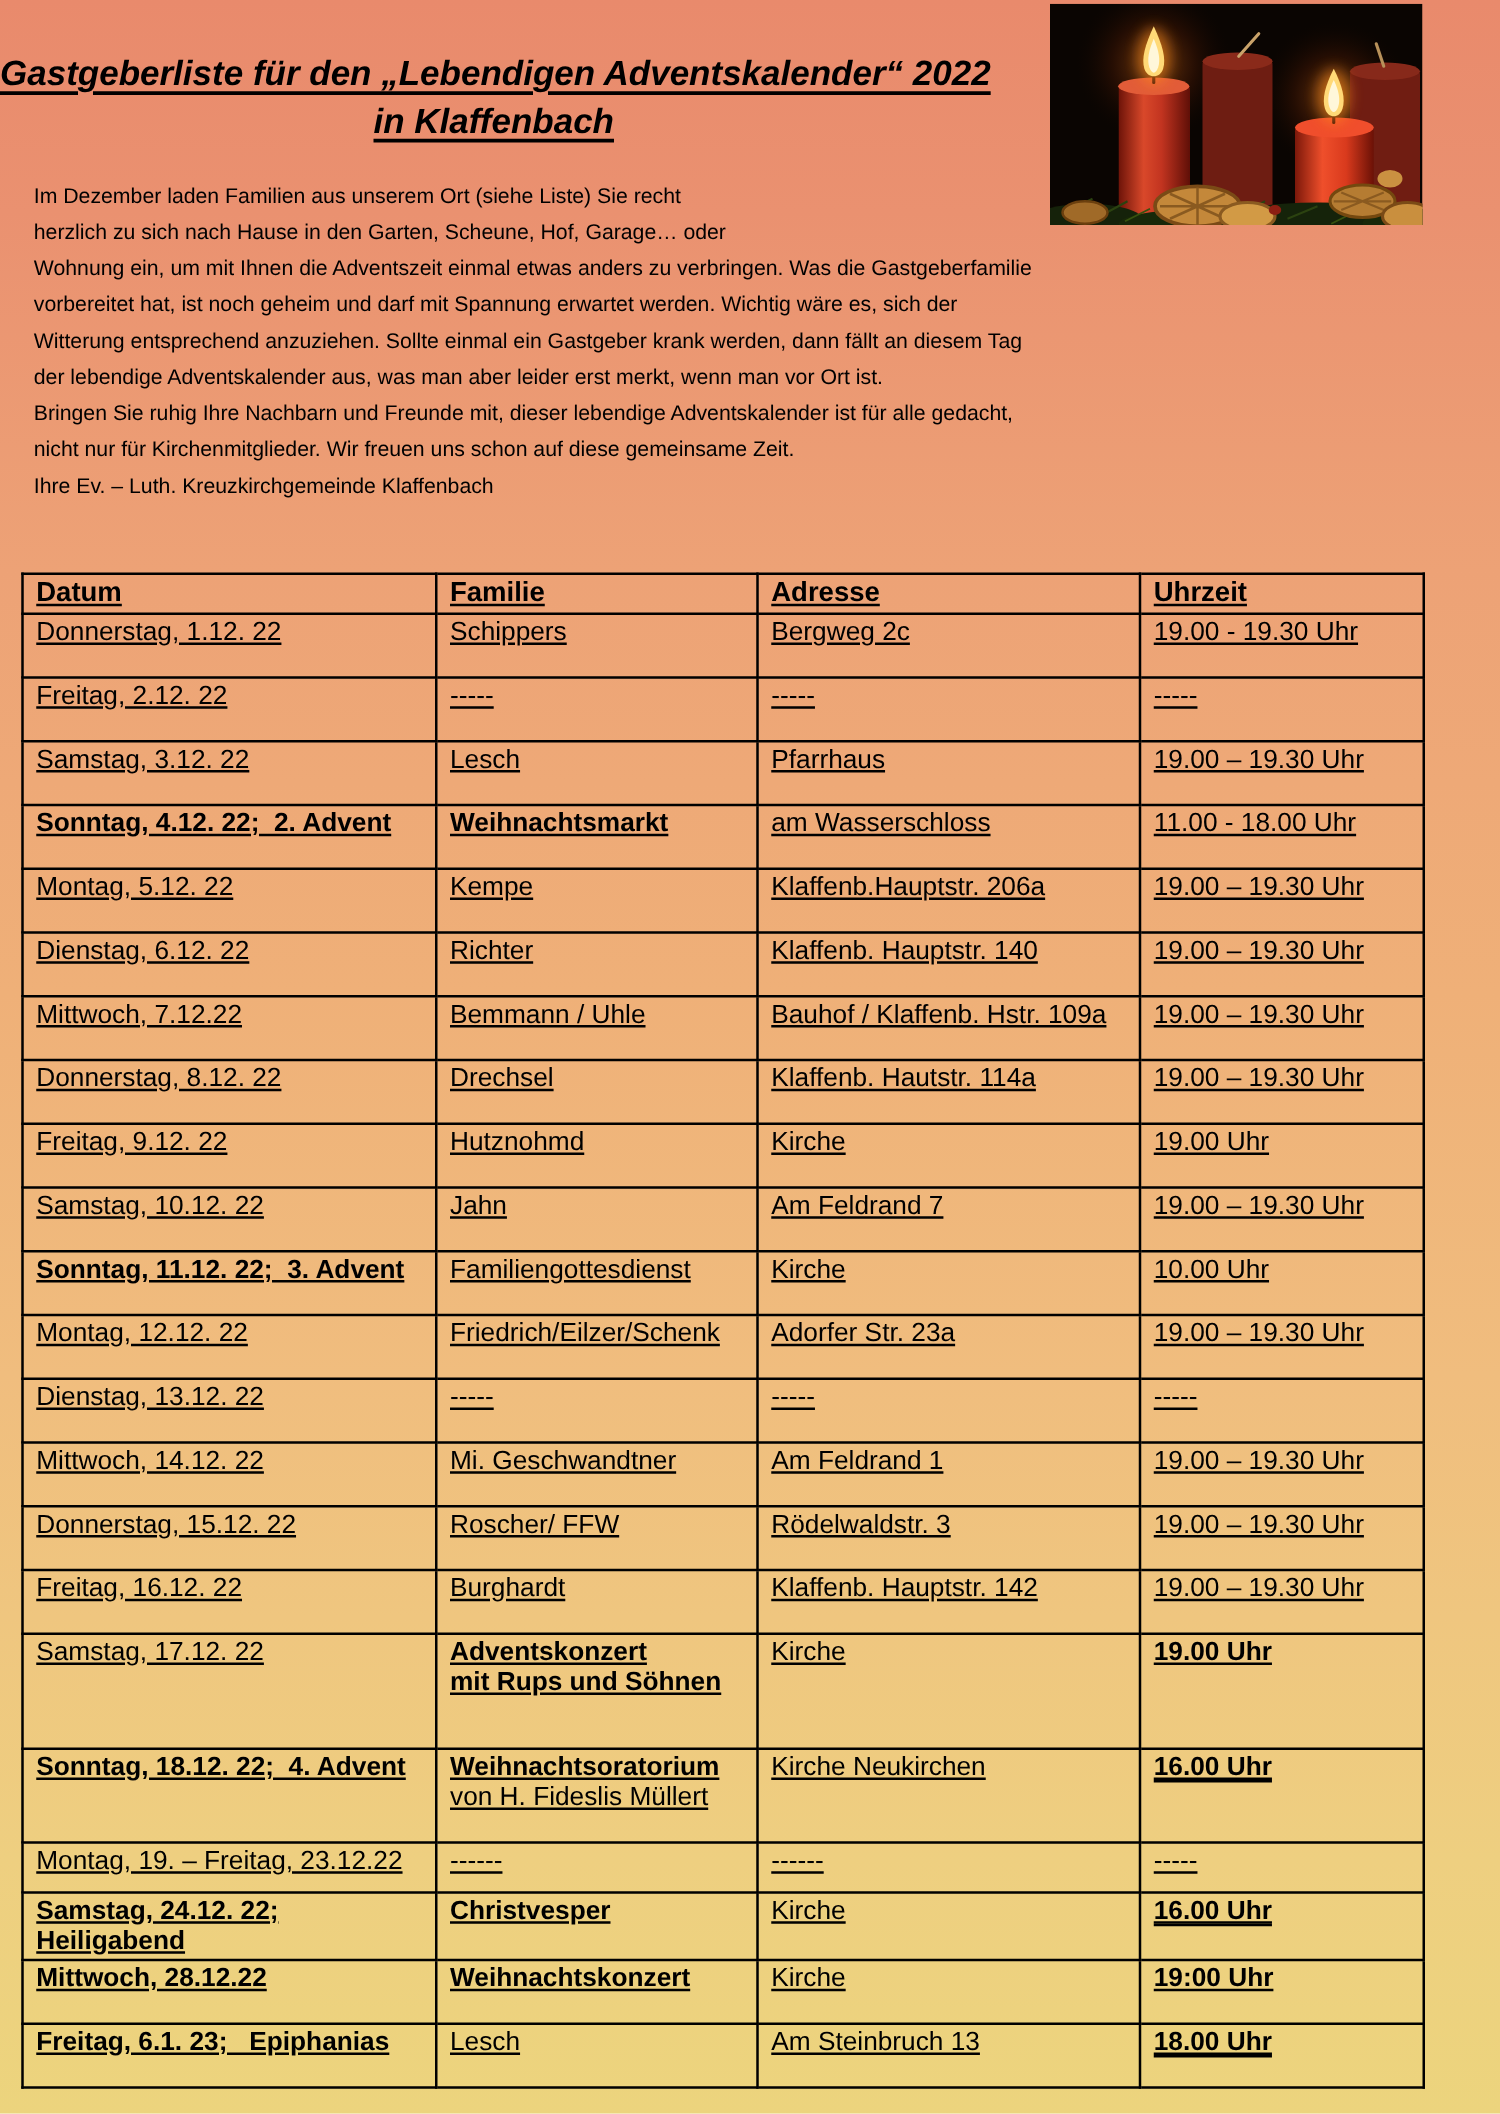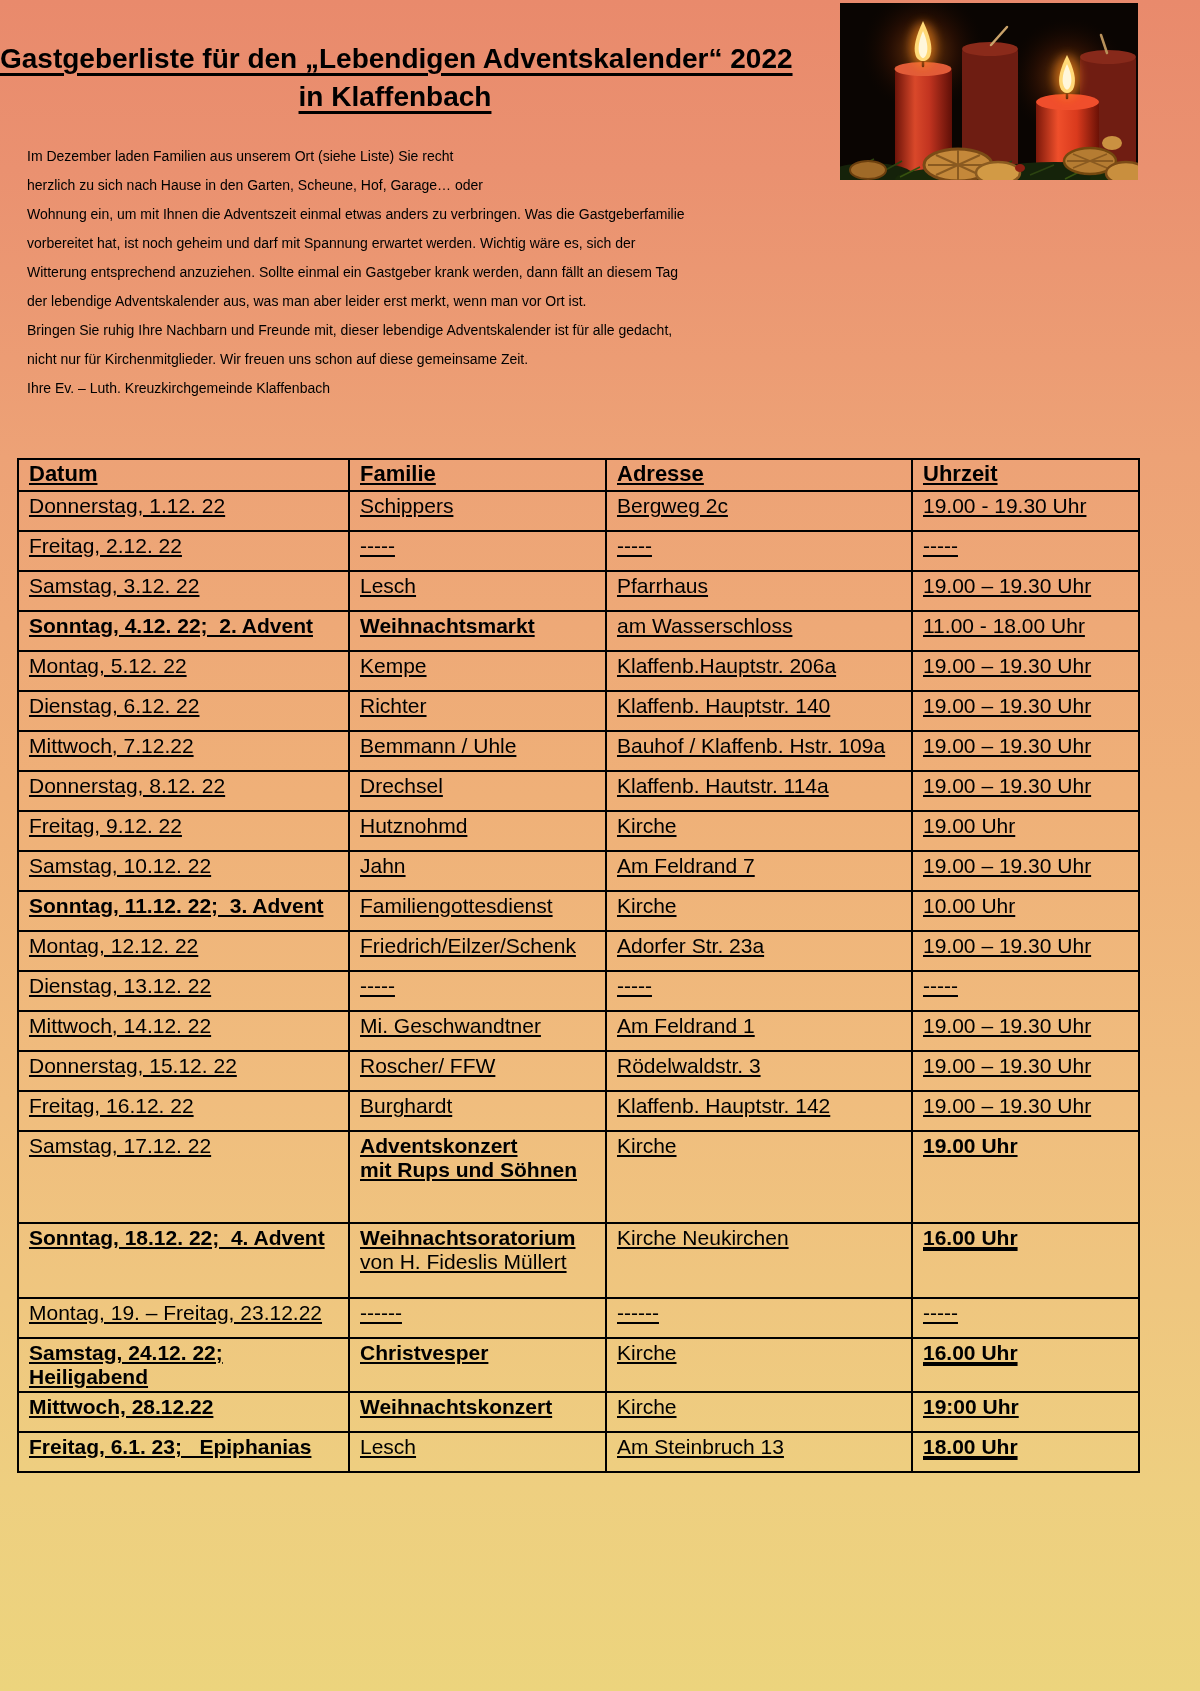--- a/index.html
+++ b/index.html
@@ -8,55 +8,55 @@
     width:1200px;height:1691px;
     background:linear-gradient(180deg,
       #e98a6c 0%, #ea9170 10%, #eda276 27%,
       #efb078 47%, #f0bd7e 65%, #eecf80 88%, #ecd47d 100%);
     font-family:"Liberation Sans", sans-serif;
     color:#000;
     overflow:hidden;
   }
   .title-block{
     position:absolute;top:40px;left:0;width:790px;
-    text-align:center;font-weight:bold;font-size:28px;line-height:38px;
+    text-align:center;font-weight:bold;font-size:28px;line-height:38px;font-style:italic;
   }
   .title-line{
     text-decoration:underline;
     text-decoration-thickness:3px;
     text-underline-offset:5px;
     white-space:nowrap;
   }
   .photo{
     position:absolute;left:840px;top:3px;width:298px;height:177px;
   }
   .photo svg{display:block;}
   .intro{
     position:absolute;left:27px;top:142px;
-    font-size:14px;line-height:29px;
+    font-size:17px;line-height:29px;
   }
   .intro-line{white-space:nowrap;}
   table.adv{
     position:absolute;left:17px;top:458px;
     width:1121px;
     border-collapse:collapse;table-layout:fixed;
     font-size:21px;
     text-decoration:underline;
   }
   table.adv th, table.adv td{
     border:2px solid #000;
     vertical-align:top;text-align:left;
     padding:2px 6px 2px 10px;
     line-height:24px;
     font-weight:normal;
     overflow:hidden;
   }
   table.adv thead tr{height:32px;}
   table.adv th{font-weight:bold;font-size:22px;}
-  table.adv tbody tr{height:40px;}
+  table.adv tbody tr{height:51px;}
   table.adv tbody tr:nth-child(17){height:92px;}
   table.adv tbody tr:nth-child(18){height:75px;}
   table.adv tbody tr:nth-child(19){height:40px;}
   table.adv tbody tr:nth-child(20){height:48px;margin-left:11px;}
   .cell-line{white-space:pre-wrap;}
   .bold{font-weight:bold;}
   .und{text-decoration:underline;text-decoration-thickness:2px;text-underline-offset:4px;}
   col.c1{width:331px;} col.c2{width:257px;} col.c3{width:306px;} col.c4{width:227px;}
 </style>
 </head>

